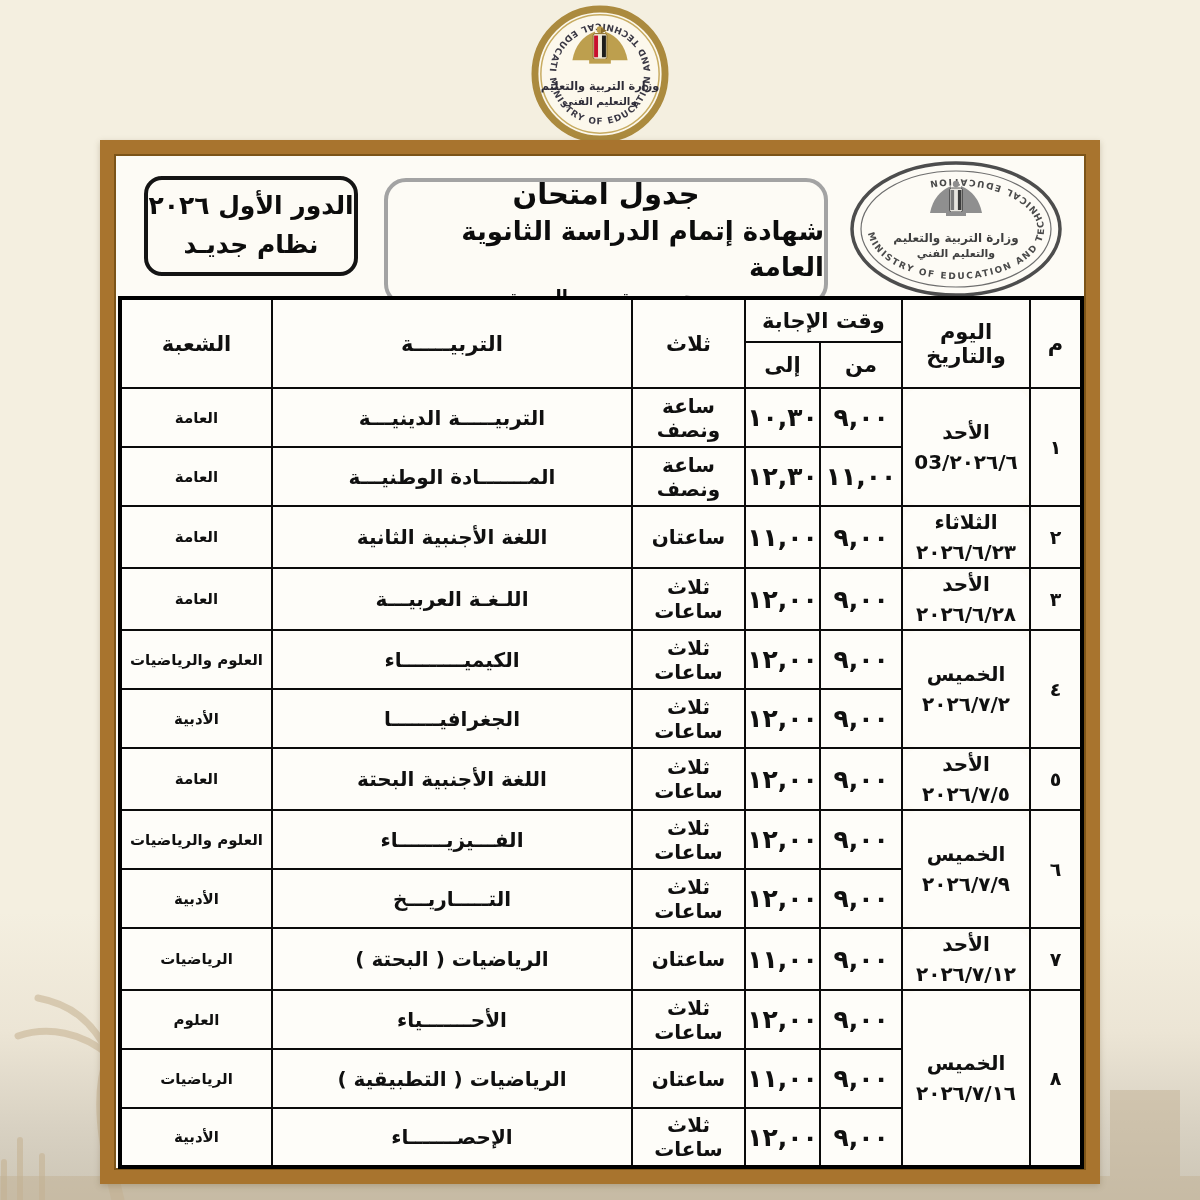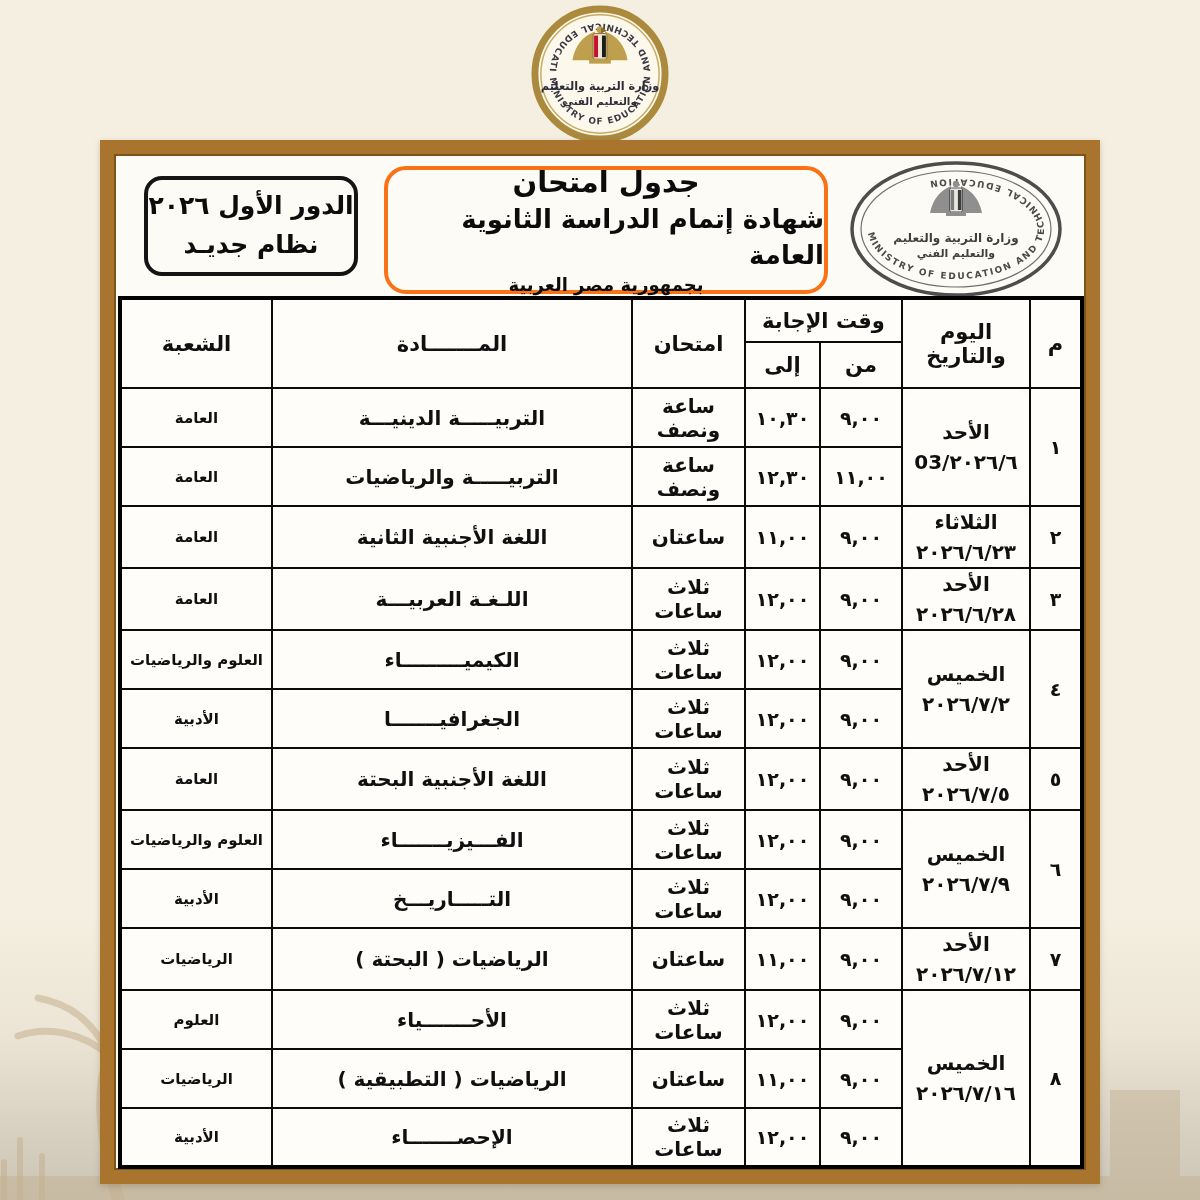--- a/index.html
+++ b/index.html
@@ -26,22 +26,22 @@
   }
   .doc-inner { position:relative; width:100%; height:100%; }
 
   .session-box {
     position:absolute; left:30px; top:22px; width:214px; height:100px;
     border:4px solid #141414; border-radius:18px; background:#fdfbf5;
     display:flex; flex-direction:column; justify-content:center; align-items:center;
     direction:rtl; font-weight:bold; color:#0c0c0c; font-size:25px; line-height:1.55;
   }
   .title-box {
-    position:absolute; left:270px; top:12px; width:444px; height:128px;
-    border:4px solid #f97316; border-radius:22px; background:#fdfbf5;
+    position:absolute; left:270px; top:24px; width:444px; height:128px;
+    border:4px solid #a3a3a3; border-radius:22px; background:#fdfbf5;
     display:flex; flex-direction:column; justify-content:center; align-items:center;
     direction:rtl; font-weight:bold; color:#0c0c0c; line-height:1.38;
   }
   .title-box .t1 { font-size:29px; }
   .title-box .t2 { font-size:26px; }
   .title-box .t3 { font-size:18px; }
 
   .doc-seal { position:absolute; left:730px; top:4px; width:224px; height:142px; }
 
   
@@ -55,21 +55,21 @@
     text-align:center; vertical-align:middle;
     font-weight:bold; color:#101010; overflow:hidden;
   }
   table.exam thead tr.h1 { height:44px; }
   table.exam thead tr.h2 { height:46px; }
   table.exam th { font-size:21px; }
   table.exam tbody tr { height:59px; }
   table.exam td { font-size:20px; }
   table.exam td.num  { font-size:19px; }
   table.exam td.day  { font-size:20px; line-height:1.5;border-radius:20px; }
-  table.exam td.from, table.exam td.to { font-size:19px; letter-spacing:1px;margin-left:33px; }
+  table.exam td.from, table.exam td.to { font-size:25px; letter-spacing:1px;margin-left:33px; }
   table.exam td.subject { font-size:20px;margin-top:28px; }
   table.exam td.branch  { font-size:15px; }
 </style>
 </head>
 <body>
 
 <div id="screen">
 
   <svg class="palm-decor" width="260" height="300" viewBox="0 0 260 300">
     <g stroke="#c5b190" fill="none" stroke-linecap="round">
@@ -166,22 +166,22 @@
           <col style="width:75px">
             <col style="width:113px">
             <col style="width:360px">
             <col style="width:152px">
         </colgroup>
         <thead>
           <tr class="h1">
             <th rowspan="2">م</th>
             <th rowspan="2">اليوم والتاريخ</th>
             <th colspan="2">وقت الإجابة</th>
-            <th rowspan="2">امتحان</th>
-            <th rowspan="2">المـــــــادة</th>
+            <th rowspan="2">ثلاث</th>
+            <th rowspan="2">التربيـــــة</th>
             <th rowspan="2">الشعبة</th>
           </tr>
           <tr class="h2">
             <th>من</th>
             <th>إلى</th>
           </tr>
         </thead>
         <tbody>
             <tr>
               <td rowspan="2" class="num">١</td>
@@ -192,21 +192,21 @@
               <td class="from">٩,٠٠</td>
               <td class="to">١٠,٣٠</td>
               <td class="duration">ساعة ونصف</td>
               <td class="subject">التربيـــــة الدينيـــة</td>
               <td class="branch">العامة</td>
             </tr>
             <tr>
               <td class="from">١١,٠٠</td>
               <td class="to">١٢,٣٠</td>
               <td class="duration">ساعة ونصف</td>
-              <td class="subject">التربيـــــة والرياضيات</td>
+              <td class="subject">المـــــــادة الوطنيـــة</td>
               <td class="branch">العامة</td>
             </tr>
             <tr>
               <td rowspan="1" class="num">٢</td>
               <td rowspan="1" class="day">
                 <div>الثلاثاء</div>
                 <div>٢٠٢٦/٦/٢٣</div>
               </td>
               <td class="from">٩,٠٠</td>
               <td class="to">١١,٠٠</td>

